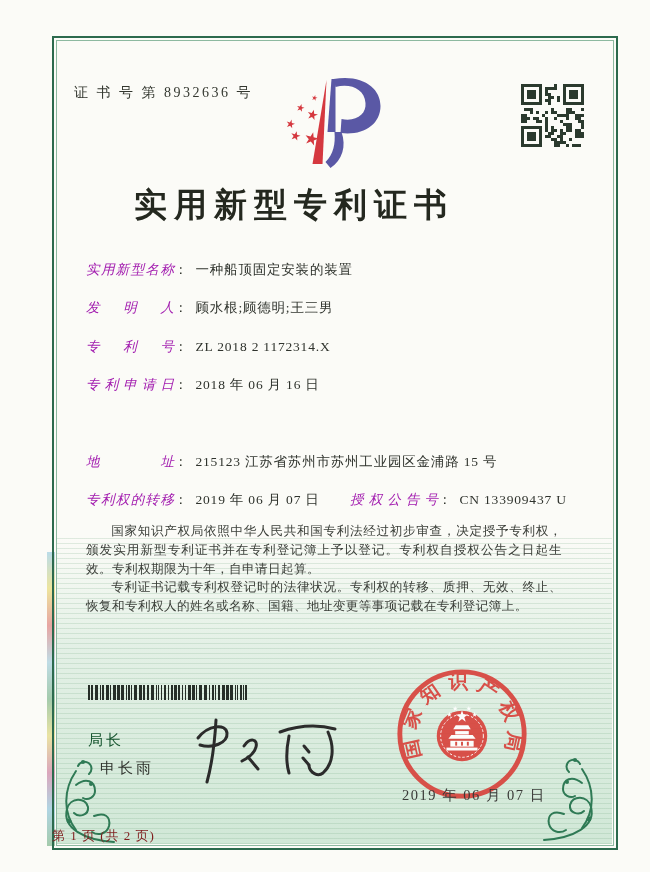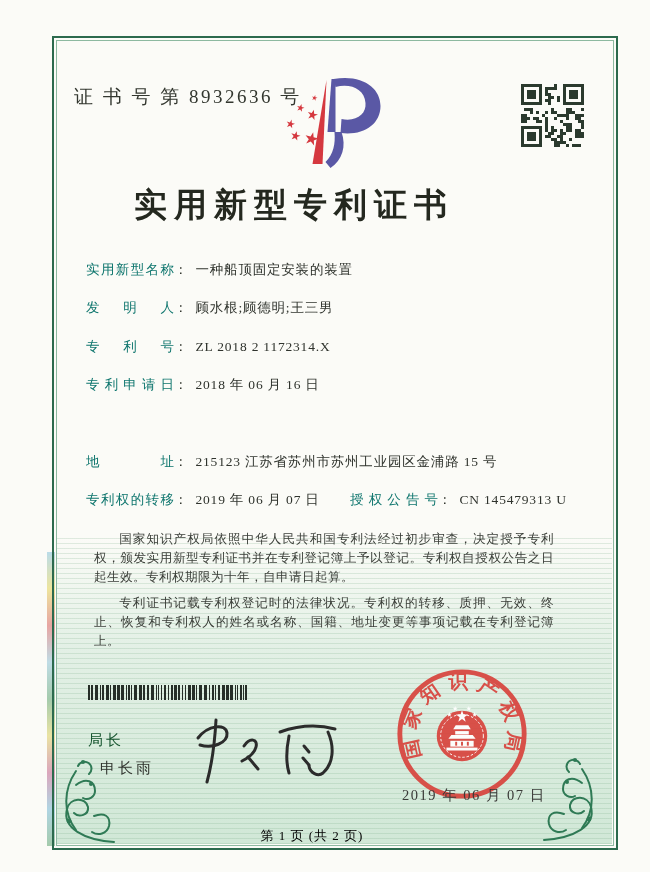--- a/index.html
+++ b/index.html
@@ -24,53 +24,53 @@
     background:
       repeating-linear-gradient(0deg, rgba(110,165,125,0.20) 0 1px, rgba(255,255,255,0) 1px 5px),
       linear-gradient(to bottom, rgba(220,238,226,0) 0px, rgba(214,234,220,0.65) 110px, rgba(205,230,212,0.92) 100%);
   }
   .rainbow-strip{
     position:absolute;left:47px;top:552px;width:8px;height:294px;
     background:linear-gradient(180deg,#86c3de,#e3d354,#d8605f,#8fc3d8,#5ea470,#ddd05e,#c2628d,#74b7d4,#5ea470);
     opacity:.55;filter:blur(.6px);
   }
   
-  .cert-no{position:absolute;left:74px;top:84px;font-size:19px;letter-spacing:2.5px;color:#33372f;}
+  .cert-no{position:absolute;left:74px;top:84px;font-size:14px;letter-spacing:2.5px;color:#33372f;}
   .logo{position:absolute;left:278px;top:72px;width:115px;height:100px;}
   .qr{position:absolute;left:521px;top:84px;width:63px;height:63px;}
   .doc-title{
     position:absolute;left:52px;top:183px;width:484px;text-align:center;
     font-size:33px;font-weight:bold;letter-spacing:7px;color:#24281f;
   }
   
   .field-row{position:absolute;left:86px;right:40px;height:20px;font-size:13.5px;white-space:nowrap;}
   .flabel{
     display:inline-block;width:88px;text-align:justify;text-align-last:justify;
-    vertical-align:top;color:#0f766e;
+    vertical-align:top;color:#a21caf;font-style:italic;
   }
   .fcolon{margin:0 8px 0 0;color:#33372f;}
   .fvalue{letter-spacing:.8px;color:#2f332d;}
   .grant-group{position:absolute;left:264px;top:0;white-space:nowrap;}
   
   .body-text{
     position:absolute;left:86px;top:522px;width:476px;
     font-size:12.6px;line-height:18.8px;text-align:justify;
     letter-spacing:.4px;color:#3a3e38;
   }
-  .body-text p{margin:8px;text-indent:2em;}
+  .body-text p{margin:0;text-indent:2em;}
   
   .barcode{position:absolute;left:88px;top:685px;width:162px;height:15px;}
   .officer-title{position:absolute;left:88px;top:731px;font-size:15px;letter-spacing:3px;color:#14532d;}
   .officer-name{position:absolute;left:100px;top:759px;font-size:15px;letter-spacing:3px;color:#2f332d;}
   .signature{position:absolute;left:188px;top:710px;width:162px;height:80px;}
   .seal{position:absolute;left:394px;top:666px;width:136px;height:136px;opacity:.93;}
   .seal-date{position:absolute;left:402px;top:786px;font-size:14.5px;letter-spacing:1.5px;color:#3a3a38;}
   .footer{
-    position:absolute;left:52px;top:827px;width:520px;text-align:center;
-    font-size:13px;letter-spacing:1px;color:#000000;
+    position:absolute;left:52px;top:827px;width:520px;
+    font-size:13px;letter-spacing:1px;color:#7f1d1d;
   }
   .flourish{position:absolute;width:72px;height:92px;}
   .flourish.bl{left:46px;top:754px;}
   .flourish.br{left:540px;top:752px;transform:scaleX(-1);}
 </style>
 </head>
 <body>
 
 <div class="sheet">
 
@@ -264,21 +264,21 @@
   </div>
   <div class="field-row" style="top:376px">
     <span class="flabel">专利申请日</span><span class="fcolon">：</span><span class="fvalue">2018 年 06 月 16 日</span>
   </div>
   <div class="field-row" style="top:453px">
     <span class="flabel">地址</span><span class="fcolon">：</span><span class="fvalue">215123 江苏省苏州市苏州工业园区金浦路 15 号</span>
   </div>
   <div class="field-row" style="top:491px">
     <span class="flabel">专利权的转移</span><span class="fcolon">：</span><span class="fvalue">2019 年 06 月 07 日</span>
     <span class="grant-group">
-      <span class="flabel">授权公告号</span><span class="fcolon">：</span><span class="fvalue">CN 145479313 U</span>
+      <span class="flabel">授权公告号</span><span class="fcolon">：</span><span class="fvalue">CN 133909437 U</span>
     </span>
   </div>
 
   <div class="body-text">
     <p>国家知识产权局依照中华人民共和国专利法经过初步审查，决定授予专利权，颁发实用新型专利证书并在专利登记簿上予以登记。专利权自授权公告之日起生效。专利权期限为十年，自申请日起算。</p>
     <p>专利证书记载专利权登记时的法律状况。专利权的转移、质押、无效、终止、恢复和专利权人的姓名或名称、国籍、地址变更等事项记载在专利登记簿上。</p>
   </div>
 
   <svg class="barcode" viewBox="0 0 162 15" preserveAspectRatio="none" shape-rendering="crispEdges">
     <g id="barcode-bars" fill="#262e28">

